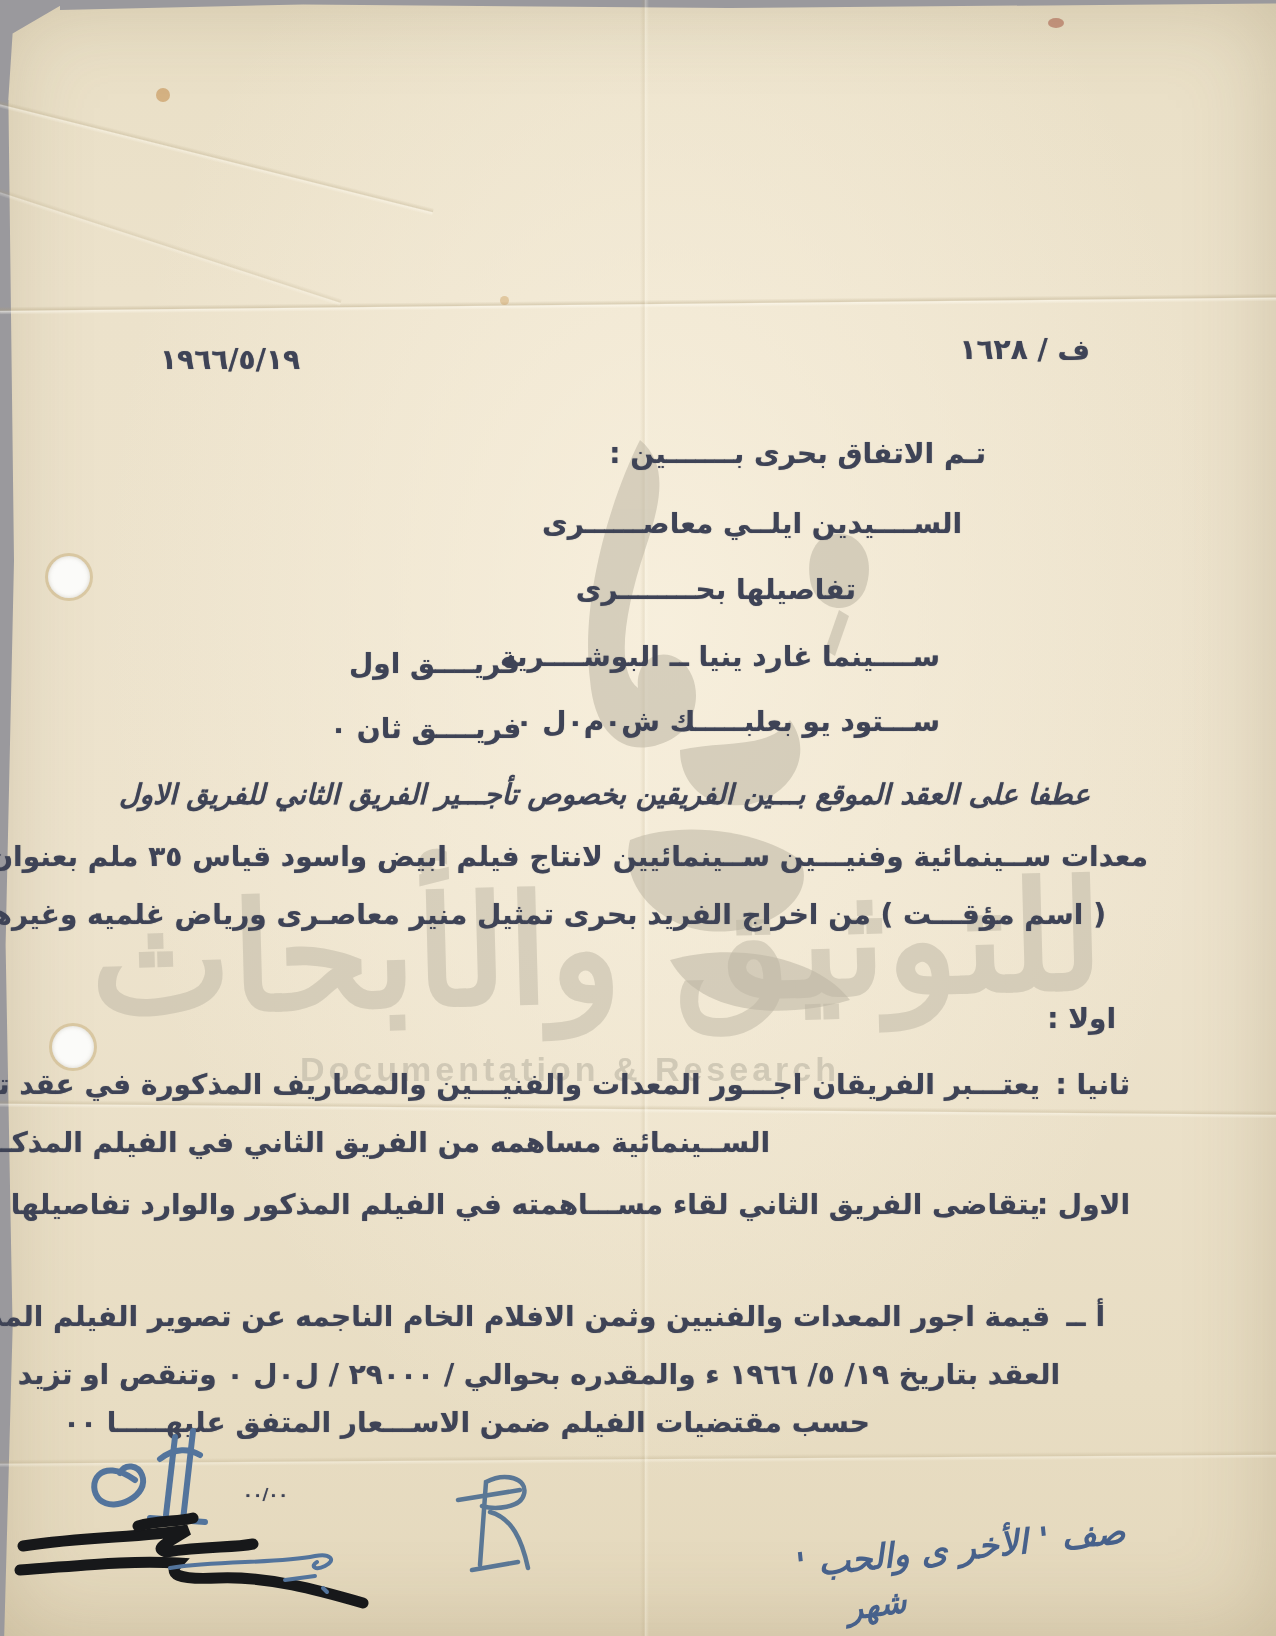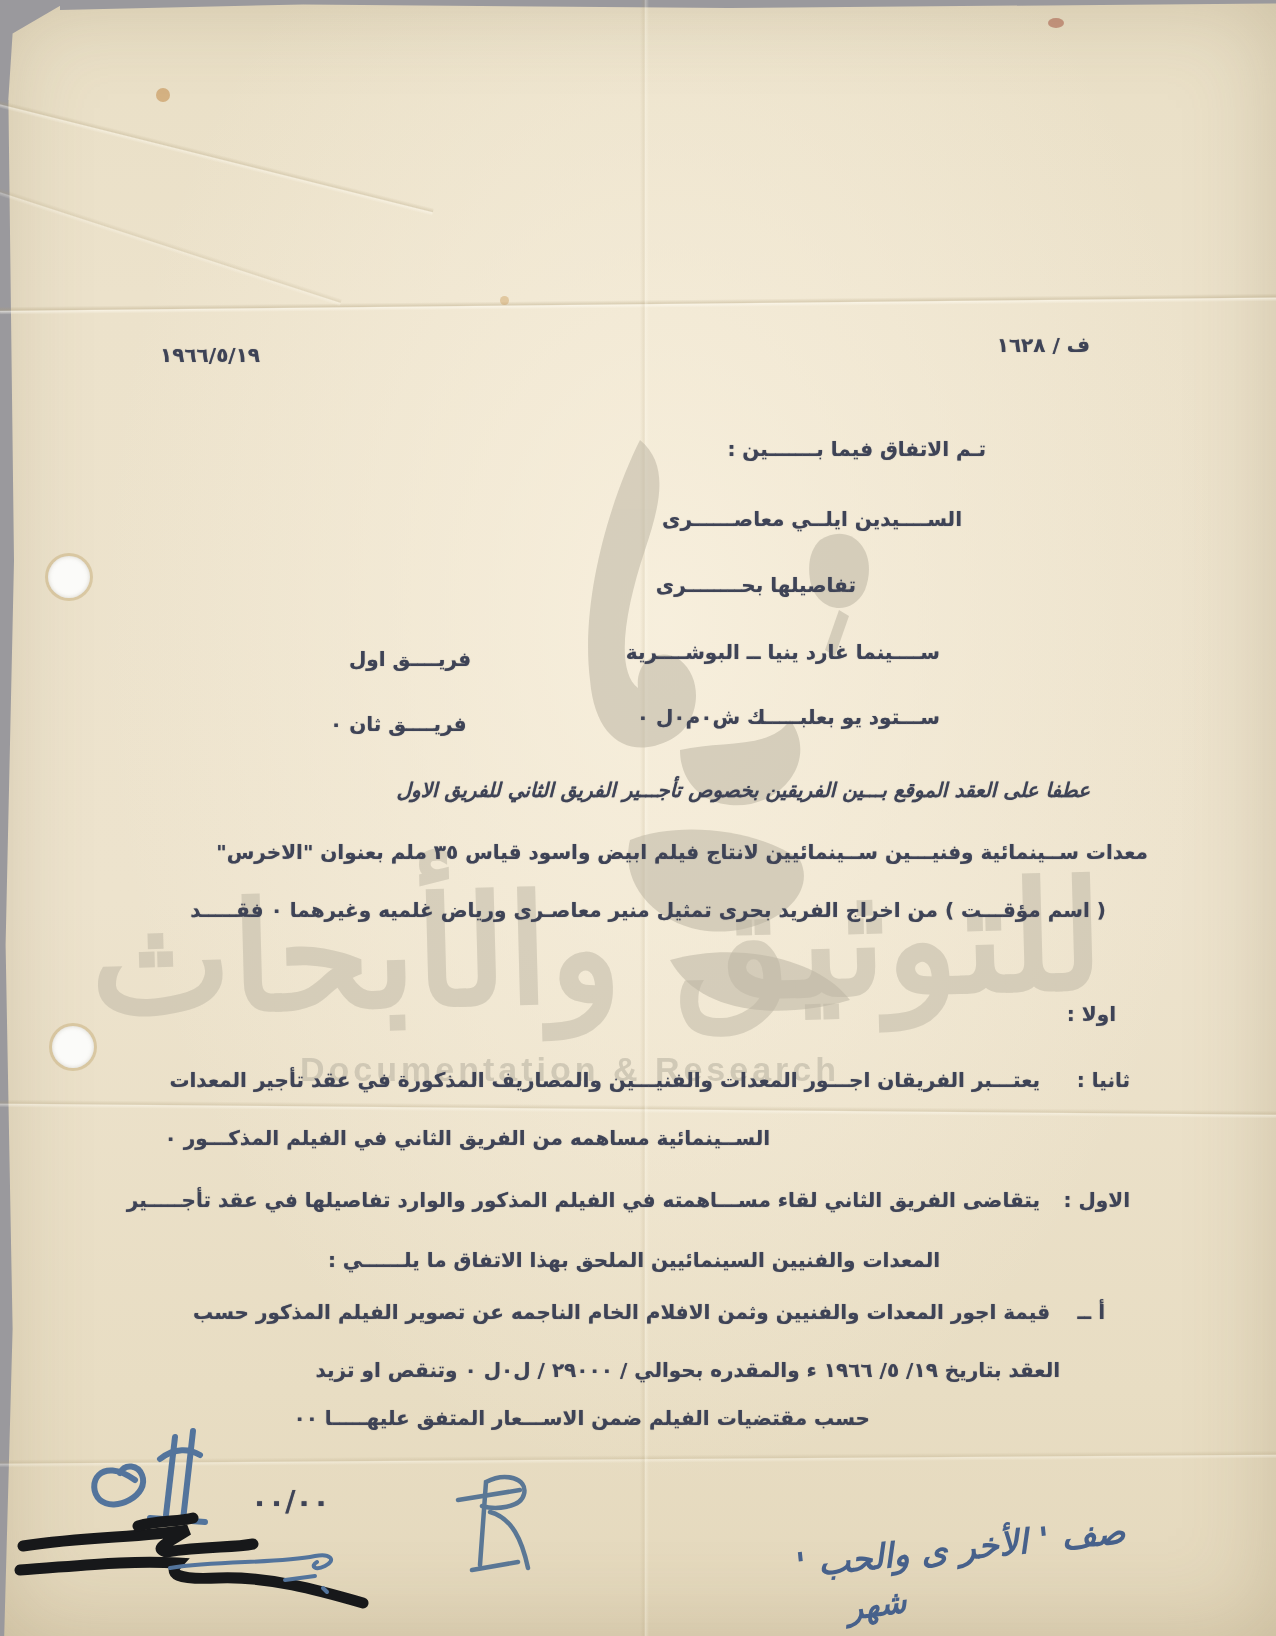--- a/index.html
+++ b/index.html
@@ -32,23 +32,23 @@
     background:#fbfbf9;
     box-shadow:0 0 0 3px rgba(196,168,112,.45), inset 0 0 4px rgba(150,140,120,.35);}
   
   .wm{position:absolute;color:#bdb6a4;pointer-events:none;}
   .wm-arabic{font-family:"DejaVu Serif","Liberation Serif",serif;
     font-size:150px;font-weight:700;opacity:.5;letter-spacing:6px;transform:rotate(-1.5deg);}
   .wm-latin{font-family:"Liberation Sans","DejaVu Sans",sans-serif;
     font-size:34px;font-weight:700;letter-spacing:4px;opacity:.75;color:#c6bfad;}
   
   .tw{position:absolute;white-space:nowrap;color:#3e4356;
-    font-weight:700;font-size:20px;direction:rtl;
+    font-weight:700;font-size:28px;direction:rtl;
     text-shadow:0 0 1px rgba(62,67,86,.55);}
-  .tw-small{font-size:28px;margin-left:8px;}
+  .tw-small{font-size:16px;}
   .hand{position:absolute;color:#47618b;font-style:italic;white-space:nowrap;}
   svg.mark{position:absolute;overflow:visible;}
 </style>
 </head>
 <body>
 
 <div class="paper">
 
   <div class="backdrop-sliver sliver-topleft"></div>
   <div class="backdrop-sliver sliver-left"></div>
@@ -77,21 +77,21 @@
       <path d="M300,120 C330,100 360,130 345,170 C330,200 295,190 290,160 C287,140 292,128 300,120 Z"></path>
       <path d="M305,230 l14,-40 l10,6 l-14,40 Z"></path>
     </g>
   </svg>
   <div class="wm wm-arabic" style="left:90px;top:860px;">للتوثيق والأبحاث</div>
   <div class="wm wm-latin" style="left:300px;top:1050px;">Documentation &amp; Research</div>
 
   <div class="tw" style="right:186px;top:333px;">ف / ١٦٢٨</div>
   <div class="tw" style="left:160px;top:343px;direction:ltr;">١٩٦٦/٥/١٩</div>
 
-  <div class="tw" style="right:290px;top:437px;">تـم الاتفاق فيما بـــــــين :</div>
+  <div class="tw" style="right:290px;top:437px;">تـم الاتفاق بحرى بـــــــين :</div>
 
   <div class="tw" style="right:314px;top:507px;">الســــيدين ايلــي معاصــــــرى</div>
   <div class="tw" style="right:420px;top:573px;">تفاصيلها بحــــــــرى</div>
 
   <div class="tw" style="right:336px;top:640px;">ســــينما غارد ينيا ــ البوشــــرية</div>
   <div class="tw" style="left:330px;top:647px;margin-left:19px;">فريــــق اول</div>
 
   <div class="tw" style="right:336px;top:705px;">ســـتود يو بعلبـــــك ش٠م٠ل ٠</div>
   <div class="tw" style="left:330px;top:712px;">فريــــق ثان ٠</div>
 
@@ -100,21 +100,20 @@
   <div class="tw" style="right:170px;top:898px;">( اسم مؤقـــت ) من اخراج الفريد بحرى تمثيل منير معاصـرى ورياض غلميه وغيرهما ٠ فقـــــد</div>
 
   <div class="tw" style="right:160px;top:1002px;">اولا :</div>
 
   <div class="tw" style="right:146px;top:1068px;">ثانيا :</div>
   <div class="tw" style="right:236px;top:1068px;">يعتـــبر الفريقان اجـــور المعدات والفنيـــين والمصاريف المذكورة في عقد تأجير المعدات</div>
   <div class="tw" style="right:506px;top:1126px;">الســينمائية مساهمه من الفريق الثاني في الفيلم المذكـــور ٠</div>
 
   <div class="tw" style="right:146px;top:1188px;">الاول :</div>
   <div class="tw" style="right:236px;top:1188px;">يتقاضى الفريق الثاني لقاء مســـاهمته في الفيلم المذكور والوارد تفاصيلها في عقد تأجـــــير</div>
-  <div class="tw" style="right:336px;top:1248px;">المعدات والفنيين السينمائيين الملحق بهذا الاتفاق ما يلــــــي :</div>
 
   <div class="tw" style="right:171px;top:1300px;">أ ــ</div>
   <div class="tw" style="right:226px;top:1300px;">قيمة اجور المعدات والفنيين وثمن الافلام الخام الناجمه عن تصوير الفيلم المذكور حسب</div>
   <div class="tw" style="right:216px;top:1358px;">العقد بتاريخ ١٩/ ٥/ ١٩٦٦ ء والمقدره بحوالي / ٢٩٠٠٠ / ل٠ل ٠ وتنقص او تزيد</div>
   <div class="tw" style="right:406px;top:1406px;">حسب مقتضيات الفيلم ضمن الاســـعار المتفق عليهـــــا ٠٠</div>
 
   <svg class="mark" style="left:80px;top:1425px;" width="180" height="120" viewBox="0 0 180 120">
     <g fill="none" stroke="#53749c" stroke-width="6" stroke-linecap="round">
       <path d="M55,55 C20,30 5,60 20,75 C35,88 70,70 62,50 C58,40 45,38 40,48"></path>
       <path d="M95,12 L86,90"></path>

